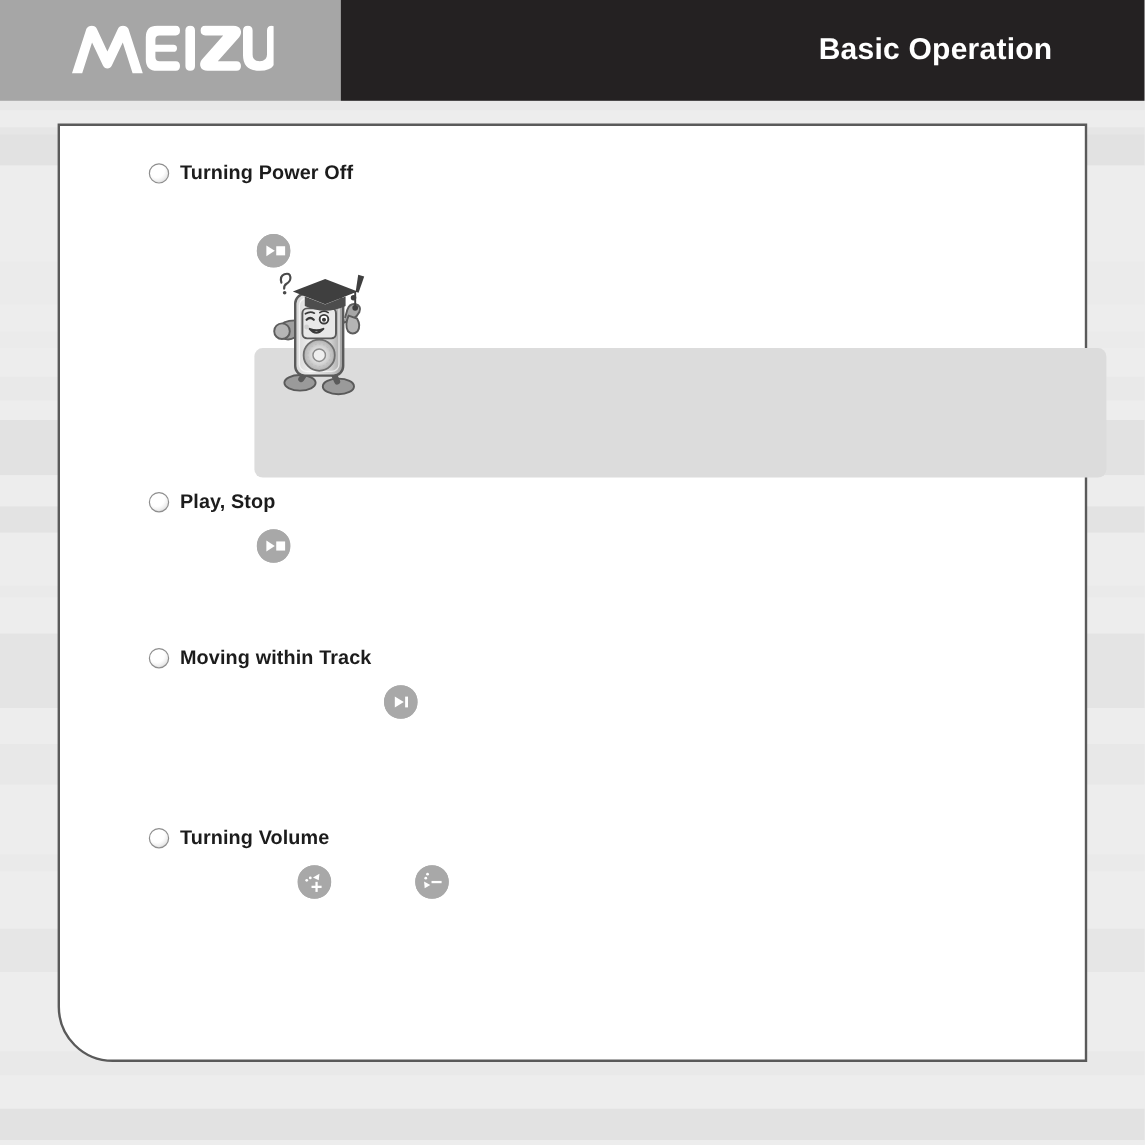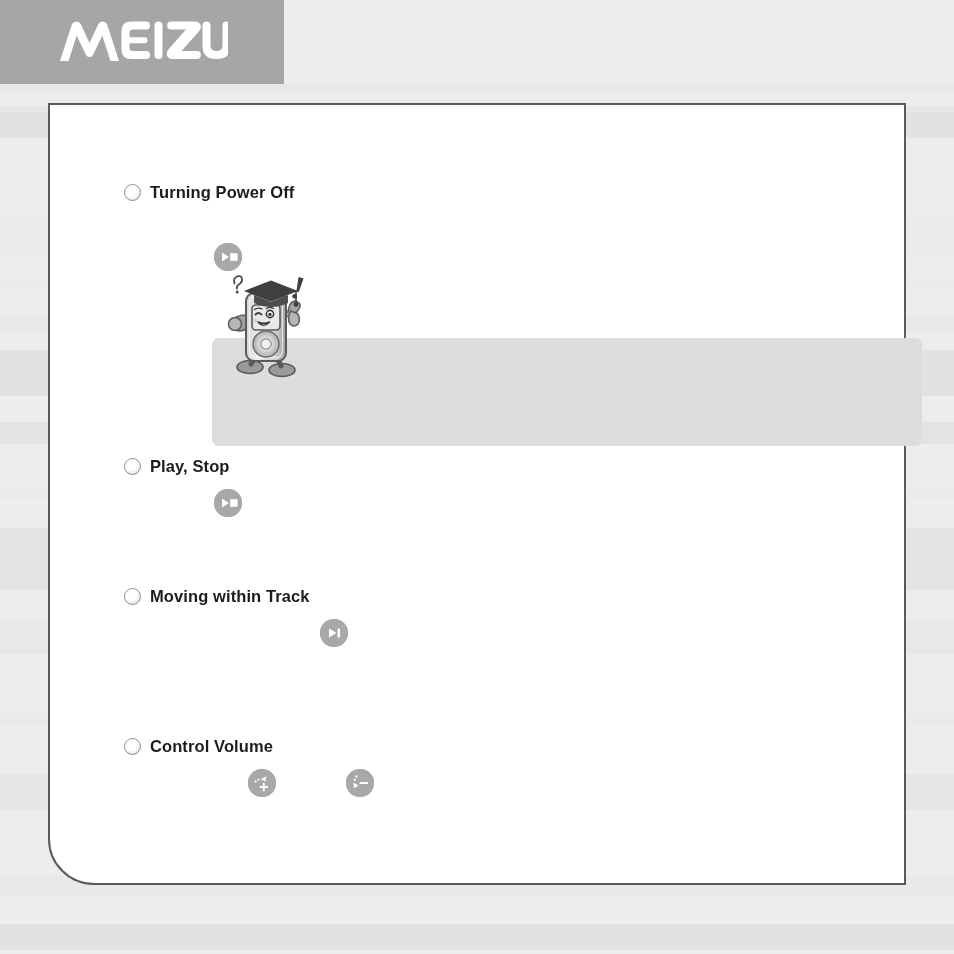--- a/index.html
+++ b/index.html
@@ -89,21 +89,20 @@
     background: #ffffff;
     border: 2px solid #5a5a5a;
     border-bottom-left-radius: 46px;
     box-sizing: border-box;
     z-index: 3;
   }
 
   
   .section {
     position: absolute;
-    margin-top: 48px;
   }
   .sec-head {
     display: flex;
     align-items: center;
     gap: 9px;
   }
   .bullet {
     width: 17px;
     height: 17px;
     flex: 0 0 17px;
@@ -221,20 +220,23 @@
                    Q109.2 8.5 109.2 4.5 Q109.2 0.5 113 0.5 Z"></path>
 
           <path d="M148.5 0.5 Q152.5 0.5 152.5 4.5 L152.5 24.5 Q152.5 30 158.5 30
                    Q164.5 30 164.5 24.5 L164.5 4.5 Q164.5 0.5 168.5 0.5
                    Q172.5 0.5 172.5 4.5 L172.5 25 Q172.5 38 158.5 38
                    Q144.5 38 144.5 25 L144.5 4.5 Q144.5 0.5 148.5 0.5 Z"></path>
         </g>
       </svg>
     </div>
 
+    <div class="header-title-block">
+      <div class="header-title">Basic Operation</div>
+    </div>
   </div>
 
   <div class="panel">
 
     <div class="section" style="left:74px; top:30px; width:740px;">
 
       <div class="sec-head">
         <span class="bullet"></span>
         <span class="sec-title">Turning Power Off</span>
       </div>
@@ -349,21 +351,21 @@
             <rect x="16.2" y="10.2" width="7.4" height="7.6" fill="#ffffff"></rect>
           </svg>
         </span>
       </div>
     </div>
 
     <div class="section" style="left:74px; top:584px; width:740px;">
 
       <div class="sec-head">
         <span class="bullet"></span>
-        <span class="sec-title">Control Volume</span>
+        <span class="sec-title">Turning Volume</span>
       </div>
 
       <div class="keyrow" style="left:124px; top:32px;">
         <span class="keyicon" title="Volume up key">
           <svg width="28" height="28" viewBox="0 0 28 28">
             <circle cx="14" cy="14" r="14" fill="#a8a8a8"></circle>
             <g fill="#ffffff">
               <circle cx="7.6" cy="12.6" r="1.15"></circle>
               <circle cx="10.6" cy="10.6" r="1.15"></circle>
               <path d="M12.8 10.2 L18.2 7.2 L17.6 12.6 Z"></path>

